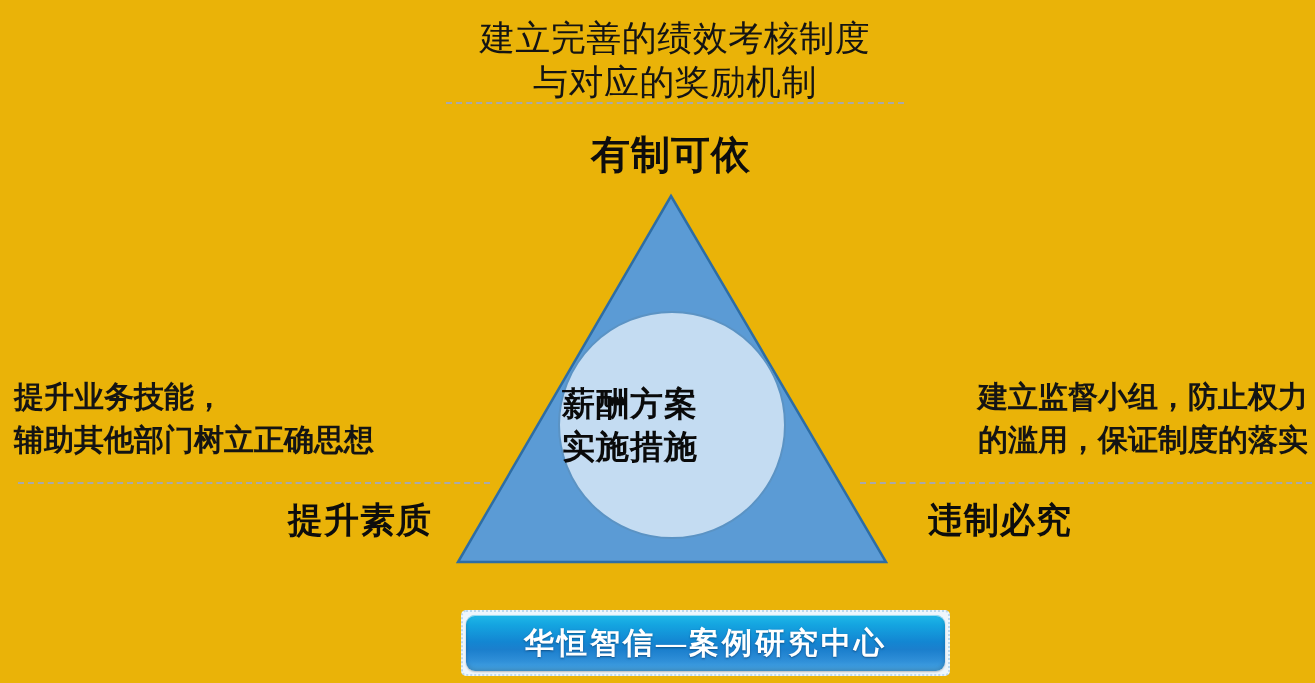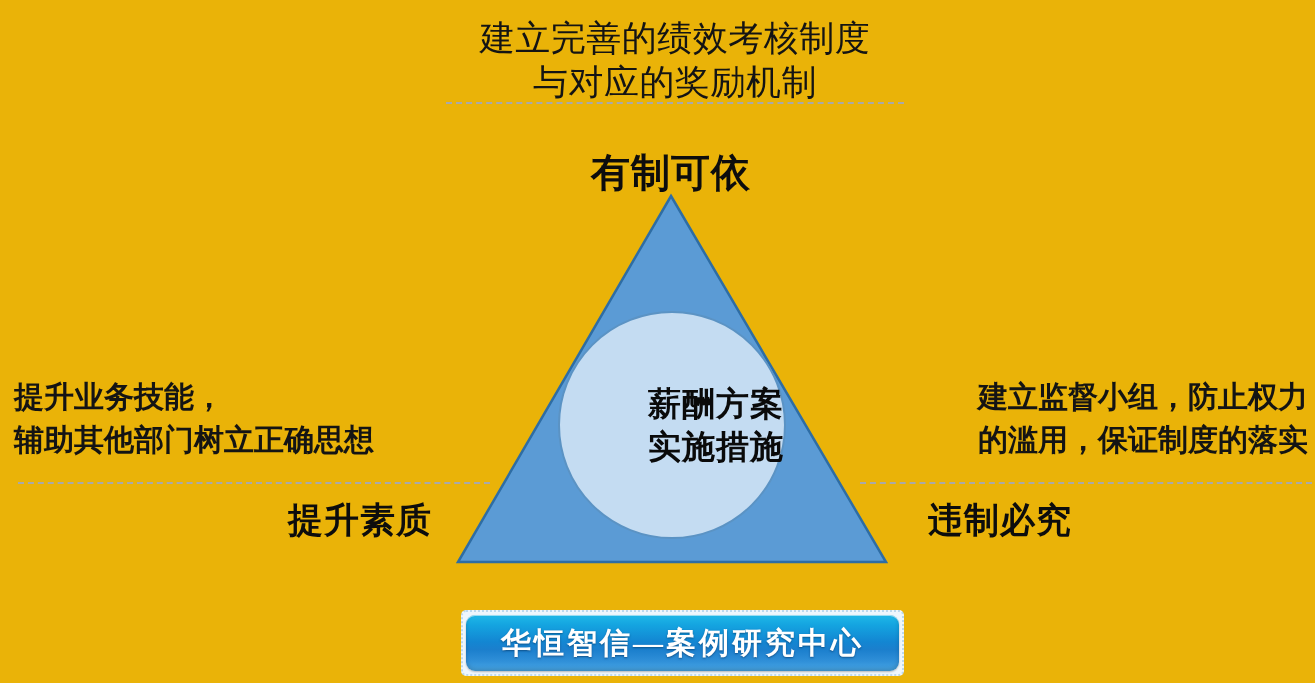--- a/index.html
+++ b/index.html
@@ -65,39 +65,38 @@
     position: absolute;
     left: 471px;
     top: 130px;
     width: 400px;
     text-align: center;
     font-size: 39px;
     line-height: 50px;
     font-weight: bold;
     color: #0d0d0d;
     letter-spacing: 1px;
-    margin-top: 18px;
   }
 
   
   #shape-svg {
     position: absolute;
     left: 440px;
     top: 185px;
     width: 470px;
     height: 390px;
   }
 
   
   .circle-text {
     position: absolute;
     left: 562px;
     top: 382px;
     width: 222px;
-    text-align: right;
+    text-align: left;
     font-size: 33px;
     line-height: 43px;
     font-weight: bold;
     color: #0a0a0a;
     letter-spacing: 1px;
     white-space: pre-line;
   }
 
   
   .side-text {
@@ -132,21 +131,21 @@
     letter-spacing: 1px;
   }
   .corner-left  { left: 250px; width: 220px; text-align: center; }
   .corner-right { left: 890px; width: 220px; text-align: center; }
 
   
   #footer-banner {
     position: absolute;
     left: 461px;
     top: 610px;
-    width: 443px;
+    width: 489px;
     height: 66px;
     box-sizing: border-box;
     padding: 3px;
     border: 2px dotted #bcd9ee;
     border-radius: 5px;
     background: #eef6fc;
   }
   #footer-banner .plate {
     width: 100%;
     height: 100%;

